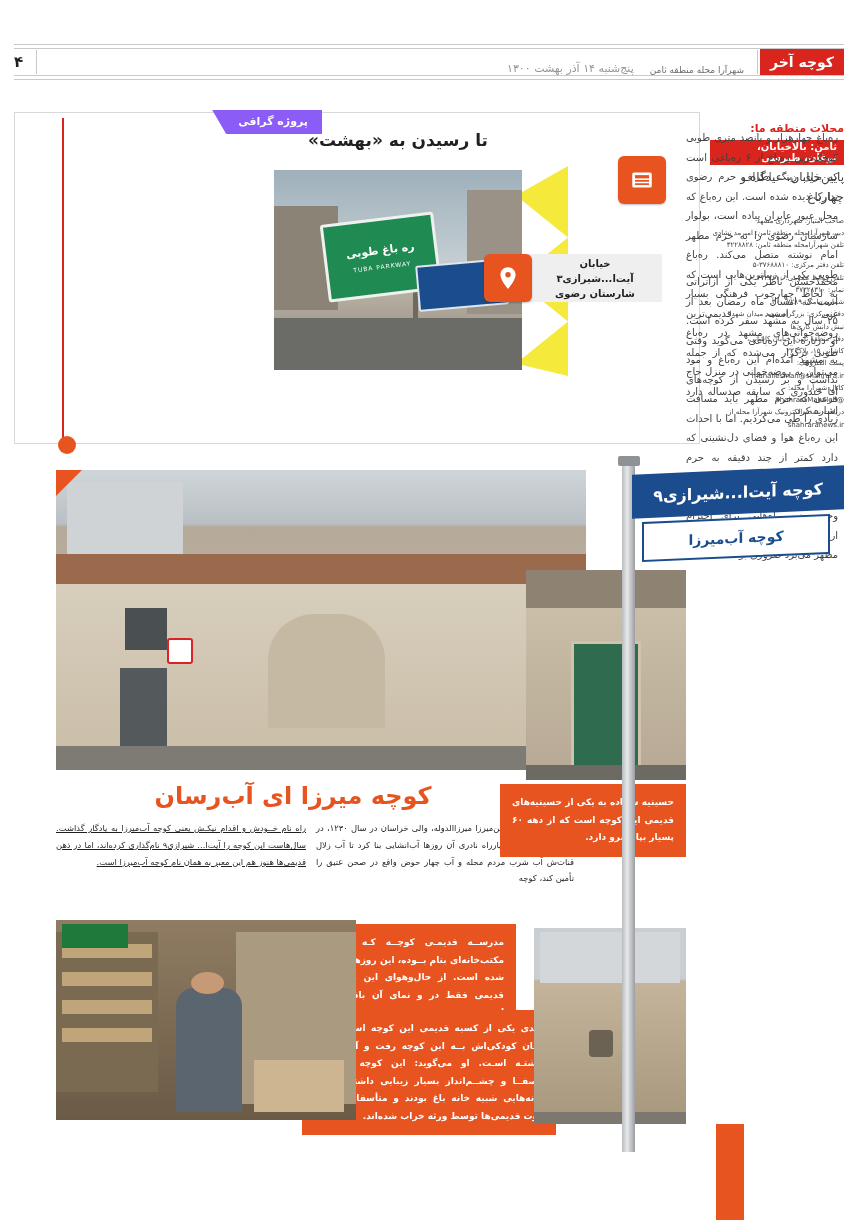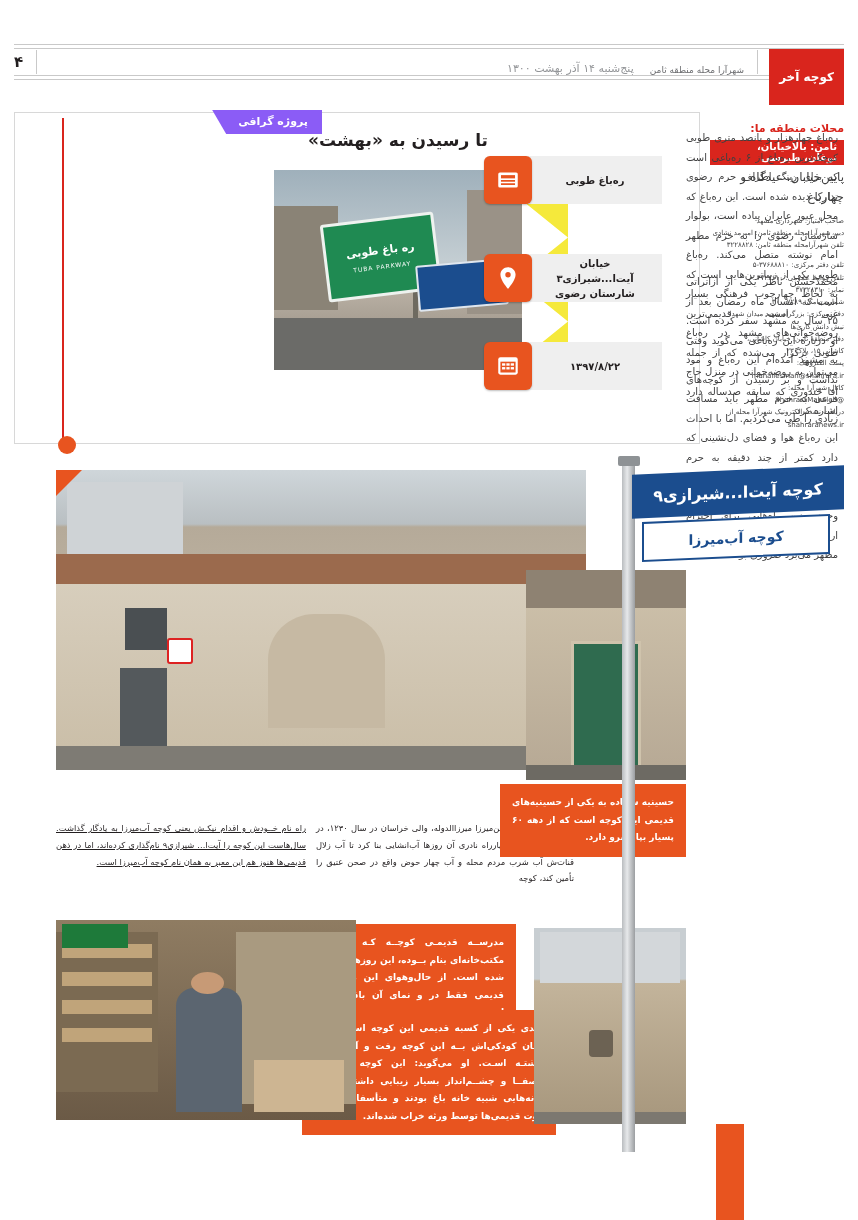--- a/index.html
+++ b/index.html
@@ -14,21 +14,21 @@
   .page{position:absolute;inset:0;}
 
   
   .masthead{position:absolute;top:44px;left:14px;right:14px;height:36px;}
   .mh-rule{position:absolute;left:0;right:0;height:1px;background:#c9c9c9;}
   .mh-rule.r1{top:0;}
   .mh-rule.r2{top:4px;}
   .mh-rule.r3{top:31px;}
   .mh-rule.r4{top:35px;}
   .mh-red{position:absolute;right:0;top:5px;height:26px;background:#d9251d;color:#fff;
-      display:flex;align-items:center;justify-content:center;padding:15px 10px;font-size:12px;font-weight:bold;}
+      display:flex;align-items:center;justify-content:center;padding:0 10px;font-size:14px;font-weight:bold;}
   .mh-center{position:absolute;right:92px;top:5px;height:26px;display:flex;flex-direction:row;
       justify-content:flex-end;align-items:flex-end;padding-right:8px;gap:16px;}
   .mh-center .line1{font-size:9px;color:#6d6e71;letter-spacing:.5px;}
   .mh-center .line2{font-size:11px;color:#939598;margin-top:2px;}
   .mh-left{position:absolute;left:0;top:5px;height:26px;display:flex;flex-direction:column;
       justify-content:center;align-items:flex-start;}
   .mh-left .pg{font-size:15px;font-weight:bold;color:#231f20;}
   .mh-sep{position:absolute;right:86px;top:6px;width:1px;height:24px;background:#c9c9c9;}
   .mh-sep2{position:absolute;left:22px;top:6px;width:1px;height:24px;background:#c9c9c9;}
 
@@ -225,21 +225,20 @@
     <div class="signpost"></div>
     <div class="signboard">
       <div class="fa">ره باغ طوبی</div>
       <div class="en">TUBA PARKWAY</div>
     </div>
     <div class="blue-sign"></div>
     <div class="road"></div>
   </div>
 
   <div class="card-row r-one">
-    <div class="card-label">ره‌باغ طوبی</div>
     <div class="card-icon">
       <svg viewBox="0 0 24 24">
           <rect x="3" y="5" width="18" height="14" rx="1.5"></rect>
           <rect x="5.5" y="7.5" width="13" height="3" fill="#e8541f"></rect>
           <rect x="5.5" y="12" width="13" height="1.6" fill="#e8541f"></rect>
           <rect x="5.5" y="15" width="13" height="1.6" fill="#e8541f"></rect>
         </svg>
     </div>
   </div>
 
@@ -247,35 +246,20 @@
     <div class="card-label" style="white-space:pre-line">خیابان
 آیت‌ا...شیرازی۳
 شارستان رضوی</div>
     <div class="card-icon">
       <svg viewBox="0 0 24 24">
           <path d="M12 2c-3.9 0-7 3.1-7 7 0 5.2 7 13 7 13s7-7.8 7-13c0-3.9-3.1-7-7-7zm0 9.5a2.5 2.5 0 110-5 2.5 2.5 0 010 5z"></path>
         </svg>
     </div>
   </div>
 
-  <div class="card-row r-three">
-    <div class="card-label">۱۳۹۷/۸/۲۲</div>
-    <div class="card-icon">
-      <svg viewBox="0 0 24 24">
-          <rect x="3" y="4" width="18" height="16" rx="2"></rect>
-          <rect x="5" y="8" width="14" height="10" fill="#e8541f"></rect>
-          <rect x="6.5" y="9.5" width="3" height="2.2" fill="#fff"></rect>
-          <rect x="10.5" y="9.5" width="3" height="2.2" fill="#fff"></rect>
-          <rect x="14.5" y="9.5" width="3" height="2.2" fill="#fff"></rect>
-          <rect x="6.5" y="13" width="3" height="2.2" fill="#fff"></rect>
-          <rect x="10.5" y="13" width="3" height="2.2" fill="#fff"></rect>
-          <rect x="14.5" y="13" width="3" height="2.2" fill="#fff"></rect>
-        </svg>
-    </div>
-  </div>
 
   <div class="col-text col-a">ره‌باغ چهارهزار و پانصد متری طوبی کوچک‌ترین ره‌باغ از ۶ ره‌باغی است که برای رینگ اطراف حرم رضوی تدارک دیده شده است. این ره‌باغ که محل عبور عابران پیاده است، بولوار شارستان رضوی را به حرم مطهر امام نوشته متصل می‌کند. ره‌باغ طوبی یکی از زیباترین‌هایی است که به لحاظ چهارچوب فرهنگی بسیار غنی است. قدیمی‌ترین روضه‌خوانی‌های مشهد در ره‌باغ طوبی برگزار می‌شده که از جمله می‌توان به روضه‌خوانی در منزل حاج آقا خندوری که سابقه صدساله دارد اشاره کرد.</div>
   <div class="col-text col-b">محمدحسین ناظر یکی از ازاتراتی است که امسال ماه رمضان بعد از ۲۵ سال به مشهد سفر کرده است. او درباره این ره‌باغی می‌گوید وقتی به مشهد آمده‌ام این ره‌باغ و مود نداشت و بر رسیدن از کوچه‌های فرعی به حرم مطهر باید مسافت زیادی را طی می‌کردیم. اما با احداث این ره‌باغ هوا و فضای دل‌نشینی که دارد کمتر از چند دقیقه به حرم مطهر می‌رسیم. همسر او نیز همین نظر را ارائه داد و ادامه می‌دهد: وجود چنین راه‌هایی برای احترام ارزانی که همگام تلاش آفتاب به حرم مطهر می‌برد ضروری بود.</div>
 
   <div class="sign-wrap">
     <div class="pole"></div>
     <div class="pole-cap"></div>
     <div class="sign-blue">کوچه آیت‌ا...شیرازی۹</div>
     <div class="sign-white">کوچه آب‌میرزا</div>
   </div>
@@ -286,20 +270,23 @@
     <div class="pm-wall"></div>
     <div class="pm-brick"></div>
     <div class="pm-arch"></div>
     <div class="pm-win"></div>
     <div class="pm-door"></div>
     <div class="pm-sign"></div>
     <div class="pm-ground"></div>
   </div>
   <div class="corner-orange"></div>
 
+  <div class="headline">
+    <h1>کوچه میرزا ای آب‌رسان</h1>
+  </div>
 
   <div class="art-col art-c1">از این زمانی که حسین‌میرزا میرزاالدوله، والی خراسان در سال ۱۲۳۰، در کوچه‌ای نزدیک به چهارراه نادری آن روزها آب‌انشایی بنا کرد تا آب زلال قنات‌ش آب شرب مردم محله و آب چهار حوض واقع در صحن عتیق را تأمین کند، کوچه</div>
   <div class="art-col art-c2">راه نام خــودش و اقدام نیکـش یعنی کوچه آب‌میرزا به یادگار گذاشت. سال‌هاست این کوچه را آیت‌ا... شیرازی۹ نام‌گذاری کرده‌اند، اما در ذهن قدیمی‌ها هنوز هم این معبر به همان نام کوچه آب‌میرزا است.</div>
 
   <div class="photo-door">
     <div class="pd-wall"></div>
     <div class="pd-top"></div>
     <div class="pd-door"></div>
     <div class="pd-sill"></div>
   </div>

